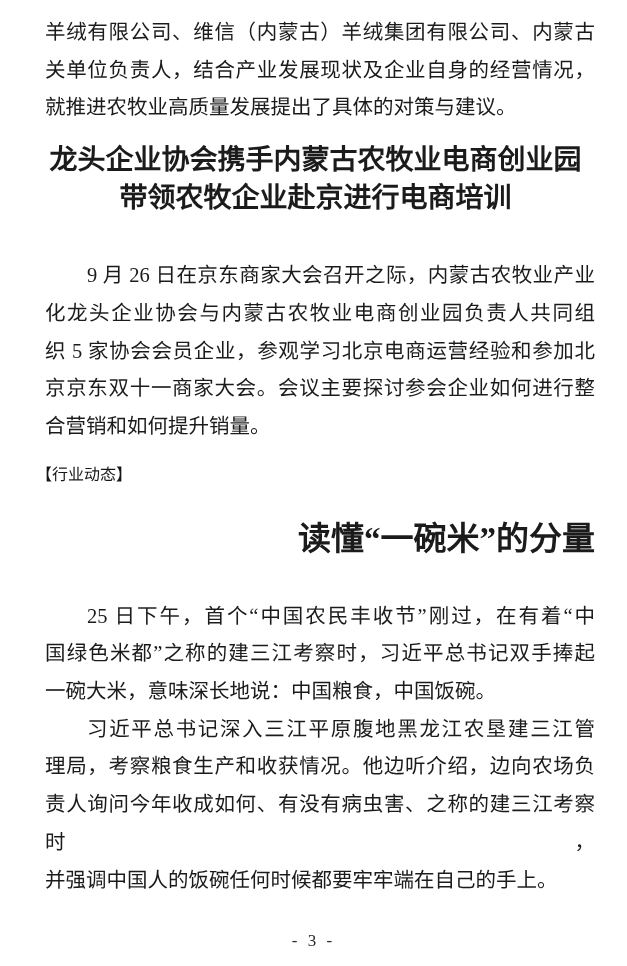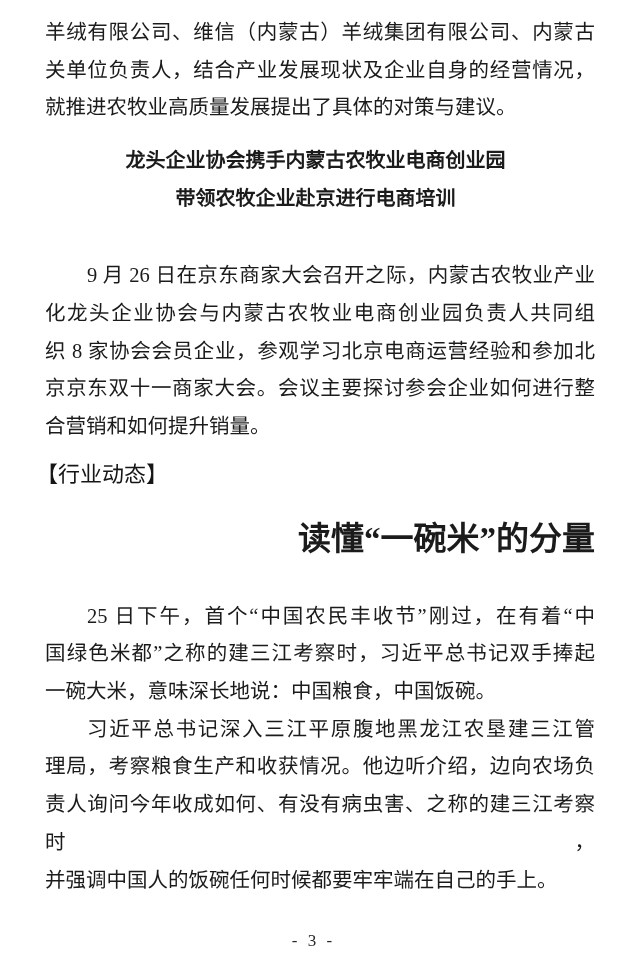--- a/index.html
+++ b/index.html
@@ -33,29 +33,29 @@
   }
   .body-line.last {
     text-align-last: left;
   }
   .indent-first .body-line.first {
     text-indent: 42px;
   }
   .doc-heading {
     margin-top: 14px;
     font-weight: bold;
-    font-size: 20px;
+    font-size: 28px;
     line-height: 38px;
     text-align: center;
   }
   .para-jd { margin-top: 40px; }
   .section-label {
     margin-top: 10px;
     font-family: "Liberation Sans", "DejaVu Sans", sans-serif;
-    font-size: 22px;
+    font-size: 16px;
     line-height: 38px;
     text-align: left;
     color: #161616;
   }
   .heading-rice {
     margin-top: 26px;
     font-weight: bold;
     font-size: 33px;
     line-height: 38px;
     text-align: right;
@@ -86,21 +86,21 @@
     </div>
 
     <div class="doc-heading">
       <div>龙头企业协会携手内蒙古农牧业电商创业园</div>
       <div>带领农牧企业赴京进行电商培训</div>
     </div>
 
     <div class="para para-jd indent-first">
       <div class="body-line first">9 月 26 日在京东商家大会召开之际，内蒙古农牧业产业</div>
       <div class="body-line">化龙头企业协会与内蒙古农牧业电商创业园负责人共同组</div>
-      <div class="body-line">织 8 家协会会员企业，参观学习北京电商运营经验和参加北</div>
+      <div class="body-line">织 5 家协会会员企业，参观学习北京电商运营经验和参加北</div>
       <div class="body-line">京京东双十一商家大会。会议主要探讨参会企业如何进行整</div>
       <div class="body-line last">合营销和如何提升销量。</div>
     </div>
 
     <div class="section-label">【行业动态】</div>
 
     <div class="heading-rice">读懂“一碗米”的分量</div>
 
     <div class="para para-festival indent-first">
       <div class="body-line first">25 日下午，首个“中国农民丰收节”刚过，在有着“中</div>

